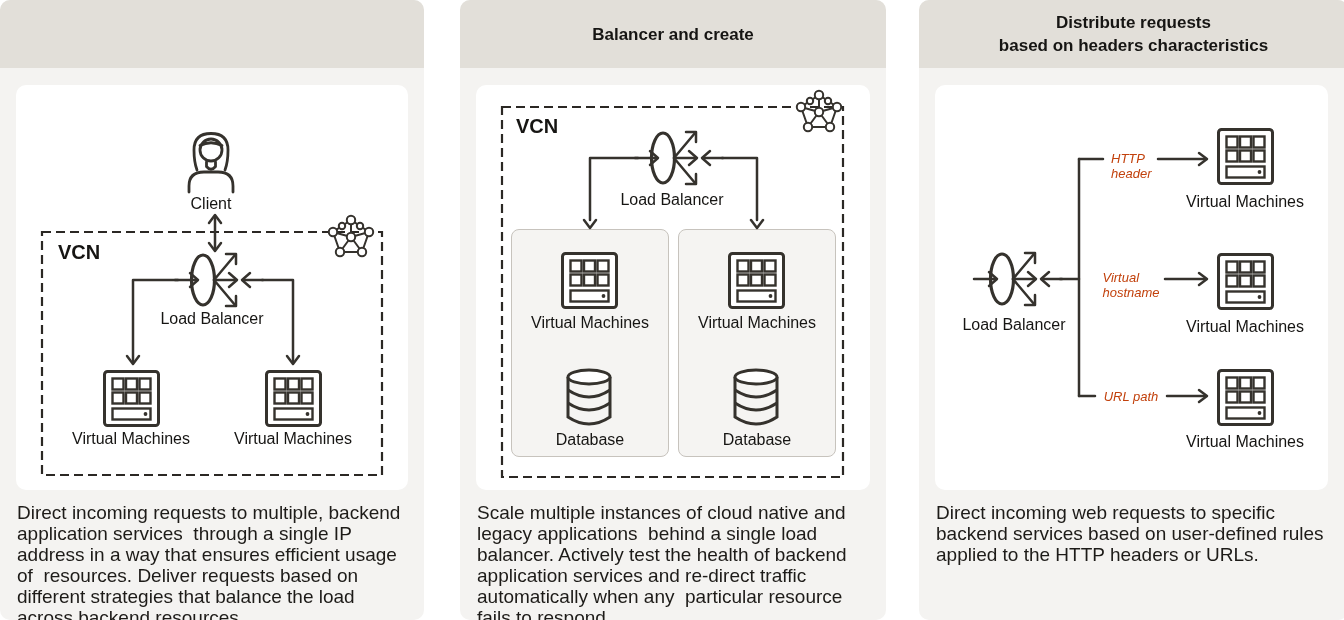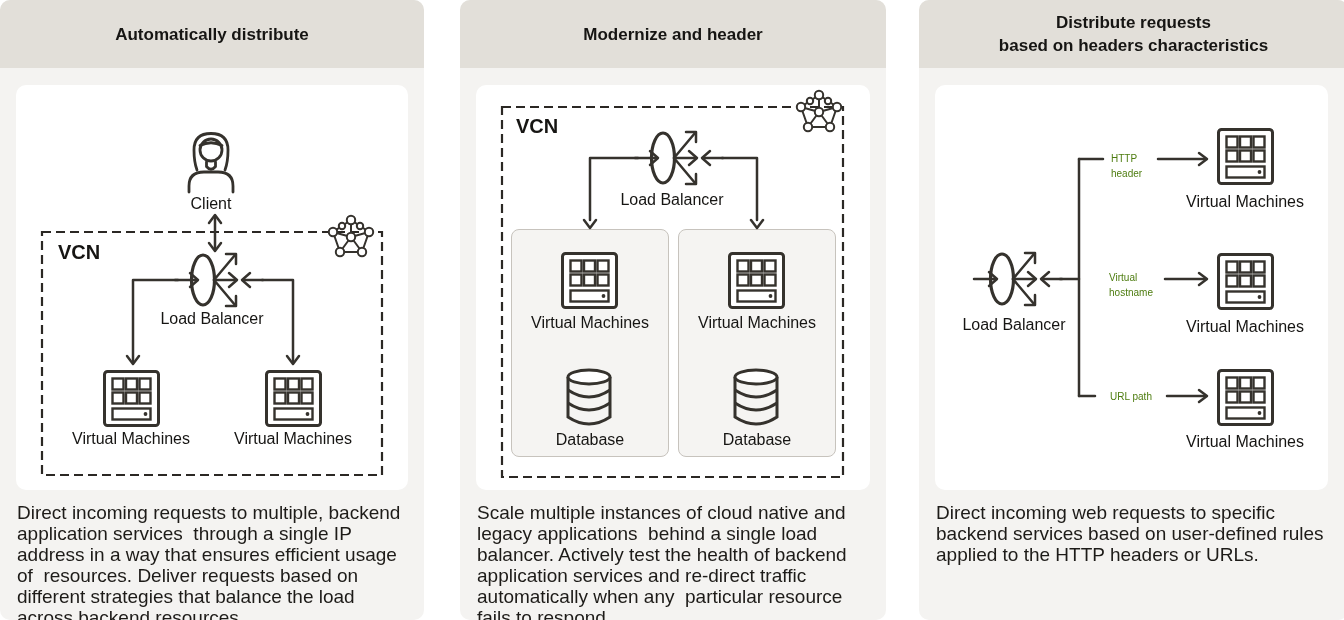--- a/index.html
+++ b/index.html
@@ -9,21 +9,21 @@
   .panel{position:relative;height:620px;background:#f4f3f1;border-radius:10px;overflow:hidden;flex:none;}
   .panel-header{height:68px;background:#e2dfd9;display:flex;flex-direction:column;
        justify-content:center;text-align:center;}
   .title-line{font-size:17px;line-height:23px;font-weight:700;color:#161513;}
   .card{position:absolute;top:85px;left:16px;background:#ffffff;border-radius:10px;}
   .desc{position:absolute;top:502px;left:17px;right:13px;margin:0;
        font-size:19px;line-height:21px;color:#1d1b18;white-space:pre-wrap;}
   .dlabel{position:absolute;font-size:16px;color:#161513;white-space:nowrap;}
   .ctr{transform:translateX(-50%);}
   .vcn{font-weight:700;font-size:20px;}
-  .slabel{position:absolute;font-size:10px;line-height:14.5px;color:#4d7c0f;white-space:nowrap;}
+  .slabel{position:absolute;font-size:13px;line-height:14.5px;color:#c2410c;white-space:nowrap;font-style:italic;}
   .subbox{position:absolute;width:158px;height:228px;top:144px;background:#f5f4f2;
        border:1.5px solid #c7c3bd;border-radius:8px;box-sizing:border-box;}
   svg.overlay{position:absolute;left:0;top:0;pointer-events:none;}
   .ln{stroke:#35322d;stroke-width:2.5;fill:none;stroke-linejoin:round;stroke-linecap:round;}
   .ln2{stroke:#35322d;stroke-width:2.8;fill:none;stroke-linejoin:round;stroke-linecap:round;}
   .ln3{stroke:#35322d;stroke-width:3;fill:none;}
   .dash{stroke:#2b2824;stroke-width:2.2;fill:none;stroke-dasharray:9 5;}
 </style>
 </head>
 <body>
@@ -85,21 +85,20 @@
           <circle cx="23" cy="22" r="4.2"></circle>
       </g>
     </g>
   </defs>
 </svg>
 
 <div class="wrap">
 
   <section class="panel" style="width:424px;margin-right:36px;">
     <header class="panel-header">
-      <div class="title-line">Automatically distribute</div>
     </header>
     <div class="card" style="width:392px;height:405px;">
       <svg class="overlay" width="392" height="405" viewBox="0 0 392 405">
         <rect class="dash" x="26" y="147" width="340" height="243"></rect>
         <use href="#net-icon" x="312" y="130"></use>
         <use href="#client-icon" x="167" y="44"></use>
         <g>
           <path class="ln" d="M199,132 V164"></path>
           <polyline class="ln" points="193,138 199,130 205,138"></polyline>
           <polyline class="ln" points="193,158 199,166 205,158"></polyline>
@@ -118,21 +117,21 @@
       <div class="dlabel vcn" style="left:42px;top:156px;">VCN</div>
       <div class="dlabel ctr" style="left:196px;top:225px;">Load Balancer</div>
       <div class="dlabel ctr" style="left:115px;top:345px;">Virtual Machines</div>
       <div class="dlabel ctr" style="left:277px;top:345px;">Virtual Machines</div>
     </div>
     <p class="desc">Direct incoming requests to multiple, backend application services  through a single IP address in a way that ensures efficient usage of  resources. Deliver requests based on different strategies that balance the load across backend resources.</p>
   </section>
 
   <section class="panel" style="width:426px;margin-right:33px;">
     <header class="panel-header">
-      <div class="title-line">Modernize and header</div>
+      <div class="title-line">Balancer and create</div>
     </header>
     <div class="card" style="width:394px;height:405px;">
       <div class="subbox" style="left:35px;"></div>
       <div class="subbox" style="left:202px;"></div>
       <svg class="overlay" width="394" height="405" viewBox="0 0 394 405">
         <rect class="dash" x="26" y="22" width="341" height="370"></rect>
         <use href="#net-icon" x="320" y="5"></use>
         <use href="#lb-icon" x="157" y="27"></use>
         <g>
           <path class="ln" d="M162,73 H114 V135"></path>

